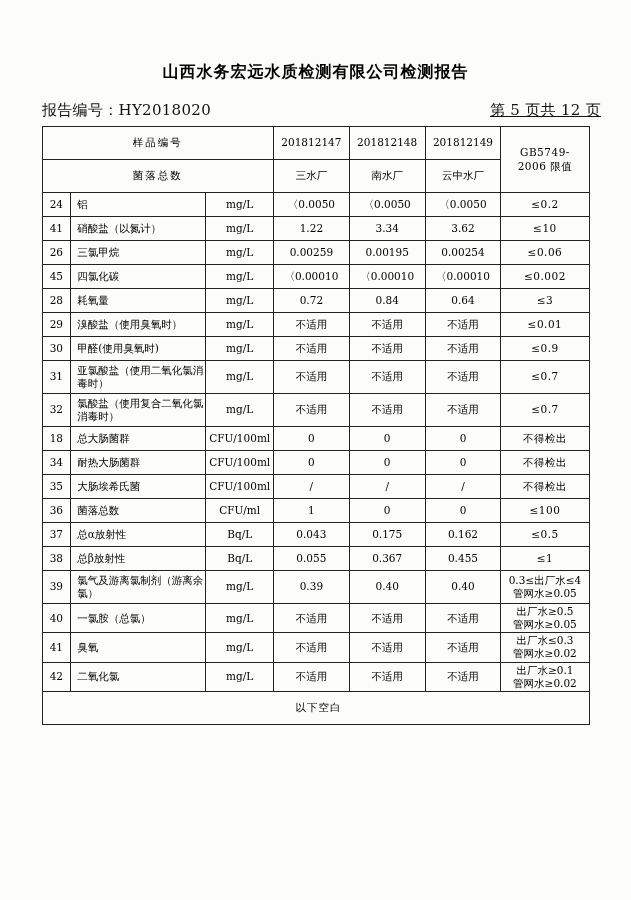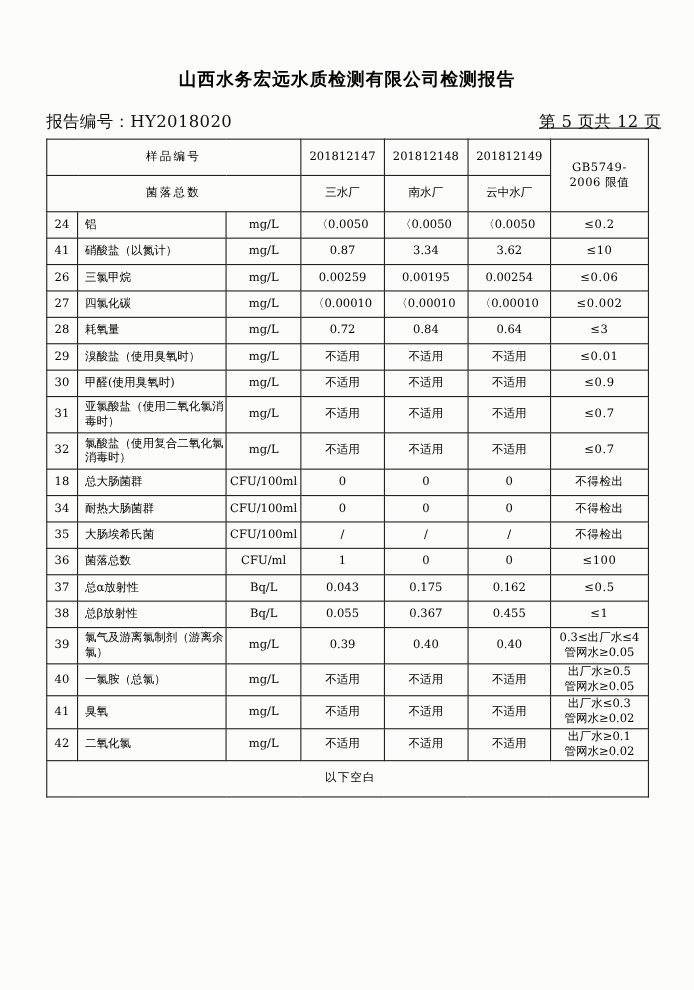--- a/index.html
+++ b/index.html
@@ -121,36 +121,36 @@
           <td>mg/L</td>
           <td>〈0.0050</td>
           <td>〈0.0050</td>
           <td>〈0.0050</td>
           <td class="limit-cell">≤0.2</td>
         </tr>
         <tr class="row">
           <td>41</td>
           <td class="c-name two-line">硝酸盐（以氮计）</td>
           <td>mg/L</td>
-          <td>0.87</td>
+          <td>1.22</td>
           <td>3.34</td>
           <td>3.62</td>
           <td class="limit-cell">≤10</td>
         </tr>
         <tr class="row">
           <td>26</td>
           <td class="c-name two-line">三氯甲烷</td>
           <td>mg/L</td>
           <td>0.00259</td>
           <td>0.00195</td>
           <td>0.00254</td>
           <td class="limit-cell">≤0.06</td>
         </tr>
         <tr class="row">
-          <td>27</td>
+          <td>45</td>
           <td class="c-name two-line">四氯化碳</td>
           <td>mg/L</td>
           <td>〈0.00010</td>
           <td>〈0.00010</td>
           <td>〈0.00010</td>
           <td class="limit-cell">≤0.002</td>
         </tr>
         <tr class="row">
           <td>28</td>
           <td class="c-name two-line">耗氧量</td>

